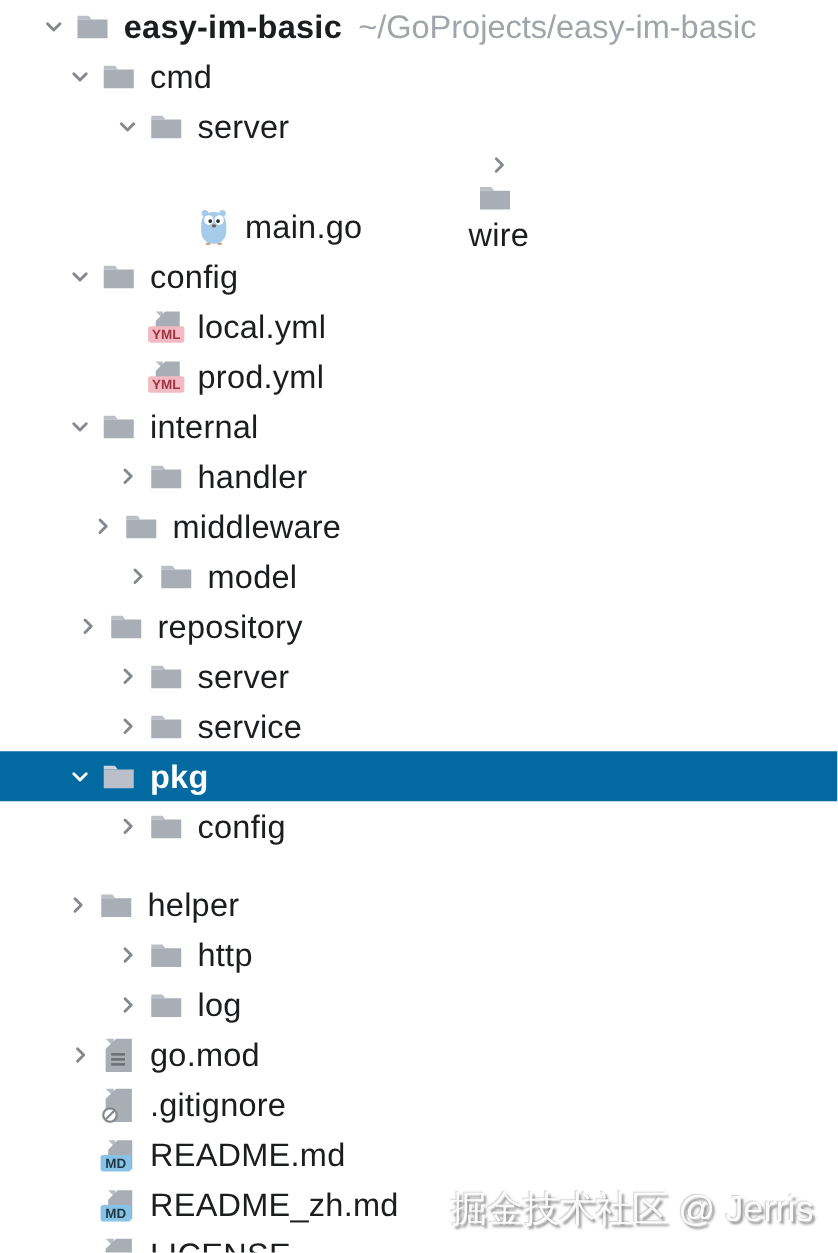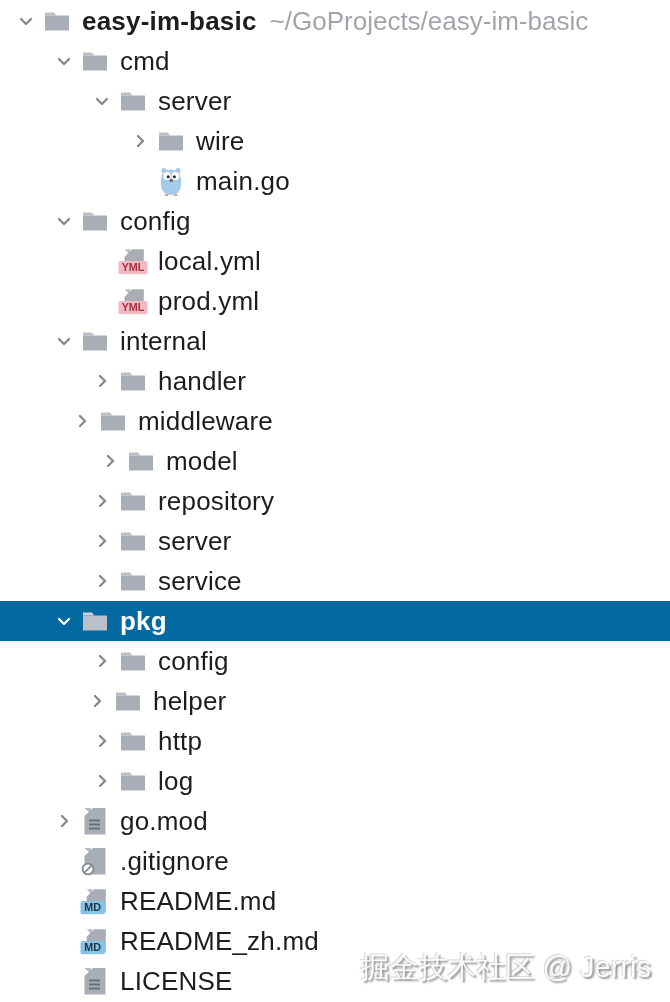--- a/index.html
+++ b/index.html
@@ -43,21 +43,21 @@
     color: rgba(255,255,255,0.92);
     text-shadow: 2px 2px 2px rgba(125,125,125,0.85),
                  -1px -1px 1px rgba(175,175,175,0.55);
     white-space: nowrap;
   }
 </style>
 </head>
 <body>
 
 <div id="tree">
-    <div class="row bold" style="padding-left: 14px;">
+    <div class="row bold" style="padding-left: 31px;">
     <span class="chev">
         <svg width="20" height="20" viewBox="0 0 20 20">
           <path d="M5 8 L10 13 L15 8" stroke="#85898e" stroke-width="2.3" fill="none" stroke-linecap="round" stroke-linejoin="round"></path>
         </svg>
       </span>
     <span class="ficon">
         <svg width="26" height="22" viewBox="0 0 26 22">
           <path fill="#bbc0c7" d="M1 5.5 V2.5 H10 L12.3 5.5 Z"></path>
           <path fill="#a9aeb6" d="M1 5.5 H25 V20.5 H1 Z"></path>
         </svg>
@@ -88,21 +88,21 @@
       </span>
     <span class="ficon">
         <svg width="26" height="22" viewBox="0 0 26 22">
           <path fill="#bbc0c7" d="M1 5.5 V2.5 H10 L12.3 5.5 Z"></path>
           <path fill="#a9aeb6" d="M1 5.5 H25 V20.5 H1 Z"></path>
         </svg>
       </span>
     <span class="label">server</span>
 
   </div>
-    <div class="row" style="padding-left: 128px;">
+    <div class="row" style="padding-left: 128px; flex-direction: column;">
     <span class="chev">
         <svg width="20" height="20" viewBox="0 0 20 20">
           <path d="M8 5 L13 10 L8 15" stroke="#85898e" stroke-width="2.3" fill="none" stroke-linecap="round" stroke-linejoin="round"></path>
         </svg>
       </span>
     <span class="ficon">
         <svg width="26" height="22" viewBox="0 0 26 22">
           <path fill="#bbc0c7" d="M1 5.5 V2.5 H10 L12.3 5.5 Z"></path>
           <path fill="#a9aeb6" d="M1 5.5 H25 V20.5 H1 Z"></path>
         </svg>
@@ -223,21 +223,21 @@
       </span>
     <span class="ficon">
         <svg width="26" height="22" viewBox="0 0 26 22">
           <path fill="#bbc0c7" d="M1 5.5 V2.5 H10 L12.3 5.5 Z"></path>
           <path fill="#a9aeb6" d="M1 5.5 H25 V20.5 H1 Z"></path>
         </svg>
       </span>
     <span class="label">model</span>
 
   </div>
-    <div class="row" style="padding-left: 90px;">
+    <div class="row" style="padding-left: 58px;">
     <span class="chev">
         <svg width="20" height="20" viewBox="0 0 20 20">
           <path d="M8 5 L13 10 L8 15" stroke="#85898e" stroke-width="2.3" fill="none" stroke-linecap="round" stroke-linejoin="round"></path>
         </svg>
       </span>
     <span class="ficon">
         <svg width="26" height="22" viewBox="0 0 26 22">
           <path fill="#bbc0c7" d="M1 5.5 V2.5 H10 L12.3 5.5 Z"></path>
           <path fill="#a9aeb6" d="M1 5.5 H25 V20.5 H1 Z"></path>
         </svg>
@@ -298,21 +298,21 @@
       </span>
     <span class="ficon">
         <svg width="26" height="22" viewBox="0 0 26 22">
           <path fill="#bbc0c7" d="M1 5.5 V2.5 H10 L12.3 5.5 Z"></path>
           <path fill="#a9aeb6" d="M1 5.5 H25 V20.5 H1 Z"></path>
         </svg>
       </span>
     <span class="label">config</span>
 
   </div>
-    <div class="row" style="padding-left: 85px;">
+    <div class="row" style="padding-left: 50px; margin-top: 23px;">
     <span class="chev">
         <svg width="20" height="20" viewBox="0 0 20 20">
           <path d="M8 5 L13 10 L8 15" stroke="#85898e" stroke-width="2.3" fill="none" stroke-linecap="round" stroke-linejoin="round"></path>
         </svg>
       </span>
     <span class="ficon">
         <svg width="26" height="22" viewBox="0 0 26 22">
           <path fill="#bbc0c7" d="M1 5.5 V2.5 H10 L12.3 5.5 Z"></path>
           <path fill="#a9aeb6" d="M1 5.5 H25 V20.5 H1 Z"></path>
         </svg>

